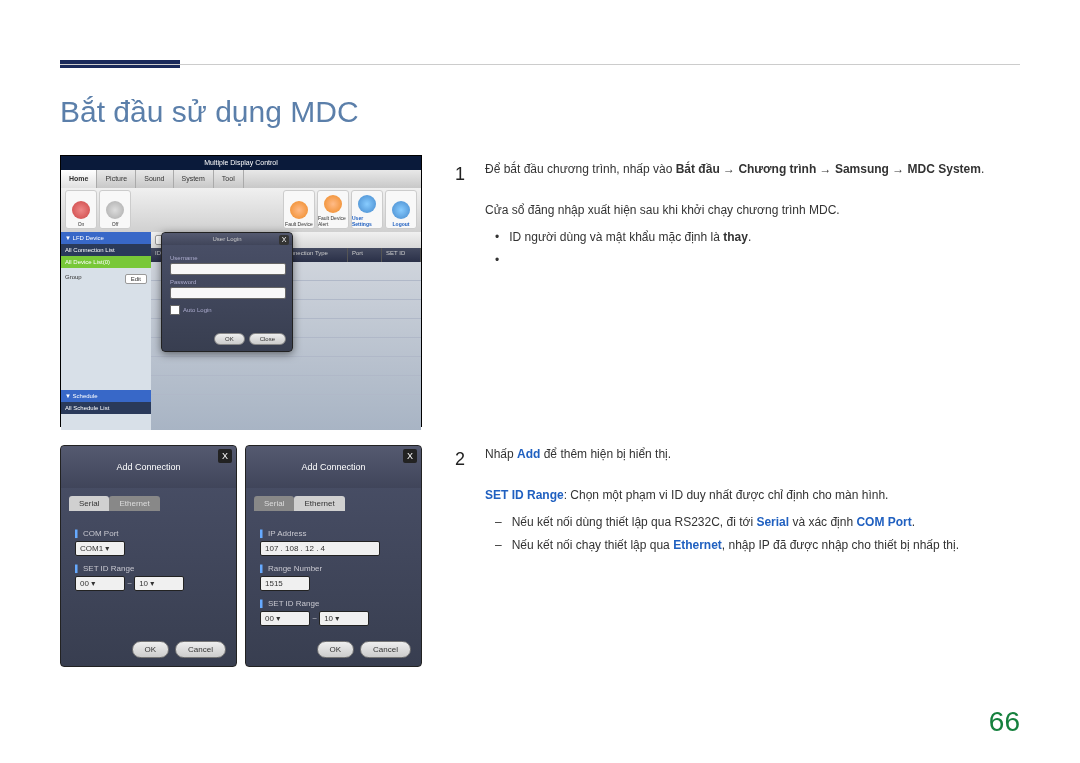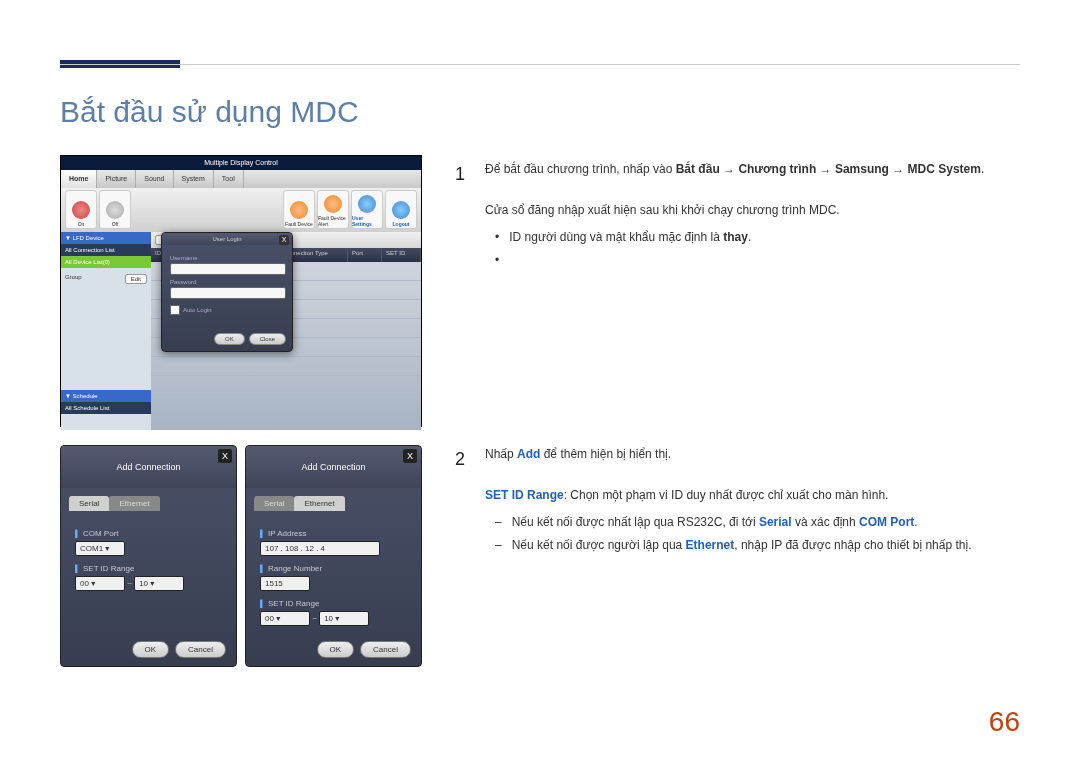--- a/index.html
+++ b/index.html
@@ -332,21 +332,21 @@
     font-size: 12px;
     color: #333;
     line-height: 1.6;
   }
 
   .page-num {
     position: absolute;
     bottom: 25px;
     right: 60px;
     font-size: 28px;
-    color: #c2410c;
+    color: #15803d;
     text-align: right;
   }
 </style>
 </head>
 <body>
 
 <div class="page-border"></div>
 <div class="page-line"></div>
 <div class="title">Bắt đầu sử dụng MDC</div>
 
@@ -527,27 +527,27 @@
 </div>
 
 <div class="instructions2">
   <div class="step">
     <div class="step-num">2</div>
     <div class="step-body">
       <span>Nhấp </span><span class="blue">Add</span><span> để thêm hiện bị hiển thị.</span>
     </div>
   </div>
   <div class="para">
-    <span class="blue">SET ID Range</span><span>: Chọn một phạm vi ID duy nhất được chỉ xuất cho màn hình.</span>
+    <span class="blue">SET ID Range</span><span>: Chọn một phạm vi ID duy nhất được chỉ định cho màn hình.</span>
   </div>
   <div class="dash-list">
     <div class="dash-item">
       <span class="dash">‒</span>
-      <span><span>Nếu kết nối được nhất lập qua RS232C, đi tới </span><span class="blue">Serial</span><span> và xác định </span><span class="blue">COM Port</span><span>.</span></span>
+      <span><span>Nếu kết nối dùng thiết lập qua RS232C, đi tới </span><span class="blue">Serial</span><span> và xác định </span><span class="blue">COM Port</span><span>.</span></span>
     </div>
     <div class="dash-item">
       <span class="dash">‒</span>
-      <span><span>Nếu kết nối được người lập qua </span><span class="blue">Ethernet</span><span>, nhập IP đã được nhập cho thiết bị nhấp thị.</span></span>
+      <span><span>Nếu kết nối chạy thiết lập qua </span><span class="blue">Ethernet</span><span>, nhập IP đã được nhập cho thiết bị nhấp thị.</span></span>
     </div>
   </div>
 </div>
 
 <div class="page-num">66</div>
 
 </body></html>

